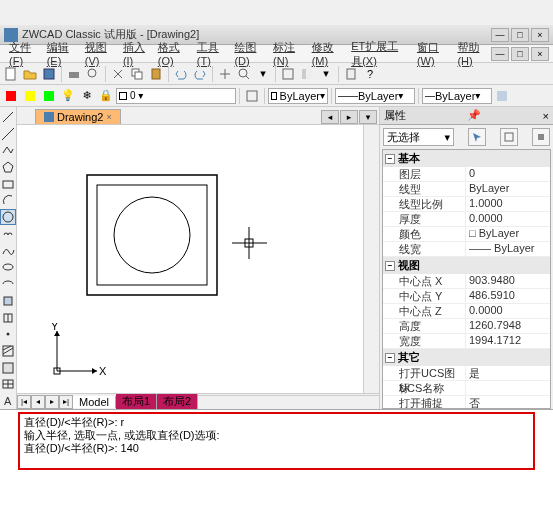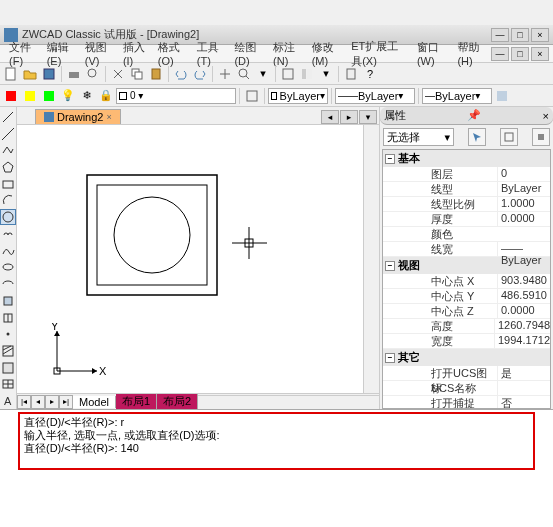--- a/index.html
+++ b/index.html
@@ -3,21 +3,21 @@
 <meta charset="utf-8">
 <style>
 * { margin: 0; padding: 0; box-sizing: border-box; font-family: "Microsoft YaHei", SimSun, sans-serif; font-size: 11px; }
 body { background: #f0f0f0; width: 553px; height: 527px; overflow: hidden; }
 .titlebar { background: linear-gradient(#e8e8e8,#d0d0d0); height: 20px; display: flex; align-items: center; padding: 0 4px; border-bottom: 1px solid #aaa; margin-top: 25px; }
 .app-icon { width: 14px; height: 14px; background: #4a7fb0; margin-right: 4px; }
 .titlebar-title { flex: 1; font-size: 11px; color: #333; }
 .win-btns { display: flex; gap: 2px; }
 .win-btn { width: 18px; height: 14px; background: #ddd; border: 1px solid #aaa; display: flex; align-items: center; justify-content: center; font-size: 9px; cursor: pointer; }
 .menubar { background: #f5f5f5; height: 18px; display: flex; align-items: center; padding: 0 4px; border-bottom: 1px solid #ccc; }
-.menu-item { padding: 0 5px; font-size: 11px; color: #333; cursor: pointer; }
+.menu-item { padding: 0 5px; font-size: 11px; color: #333; cursor: pointer; text-decoration: underline; }
 .menubar .win-btns { margin-left: auto; }
 .toolbar { background: #f0f0f0; height: 22px; display: flex; align-items: center; padding: 0 2px; border-bottom: 1px solid #ccc; gap: 1px; }
 .tbtn { width: 18px; height: 18px; display: flex; align-items: center; justify-content: center; cursor: pointer; border: 1px solid transparent; }
 .tsep { width: 1px; height: 16px; background: #ccc; margin: 0 2px; }
 .layer-combo { height: 16px; border: 1px solid #aaa; background: #fff; padding: 0 2px; font-size: 10px; display: flex; align-items: center; }
 .main-area { display: flex; height: 302px; }
 .left-palette { width: 17px; background: #f0f0f0; border-right: 1px solid #ccc; display: flex; flex-direction: column; gap: 1px; padding-top: 2px; }
 .pbtn { width: 16px; height: 16px; display: flex; align-items: center; justify-content: center; cursor: pointer; }
 .pbtn.sel { border: 1px solid #4a7fb0; background: #d0e0f0; }
 .center { flex: 1; display: flex; flex-direction: column; background: #fff; }
@@ -27,30 +27,30 @@
 .doc-tab-bar .nav { margin-left: auto; display: flex; gap: 1px; padding-right: 2px; }
 .canvas { flex: 1; background: #fff; position: relative; overflow: hidden; }
 .axis { position: absolute; left: 30px; bottom: 10px; }
 .axis line { stroke: #000; stroke-width: 1; }
 .model-tabs { height: 16px; background: #f0f0f0; border-top: 1px solid #ccc; display: flex; align-items: center; font-size: 10px; }
 .mt-nav { display: flex; }
 .mt-nav div { width: 14px; height: 14px; border: 1px solid #aaa; display: flex; align-items: center; justify-content: center; cursor: pointer; font-size: 8px; }
 .mt-tab { padding: 0 6px; border-right: 1px solid #aaa; background: #fff; cursor: pointer; }
 .mt-tab.inactive { background: #be185d; }
 .right-panel { width: 174px; background: #f0f0f0; border-left: 1px solid #ccc; display: flex; flex-direction: column; }
-.panel-title { height: 18px; background: #e0e0e0; border-bottom: 1px solid #aaa; display: flex; align-items: center; padding: 0 4px; font-size: 11px; border-radius: 7px; }
+.panel-title { height: 18px; background: #e0e0e0; border-bottom: 1px solid #aaa; display: flex; align-items: center; padding: 0 4px; font-size: 11px; }
 .panel-title .pin { margin-left: auto; cursor: pointer; }
 .sel-row { display: flex; padding: 3px; gap: 14px; align-items: flex-end; }
 .sel-combo { flex: 1; height: 18px; border: 1px solid #aaa; background: #fff; font-size: 11px; padding: 0 3px; display: flex; align-items: center; }
 .sel-btn { width: 18px; height: 18px; border: 1px solid #aaa; background: #f5f5f5; cursor: pointer; display: flex; align-items: center; justify-content: center; }
 .prop-grid { flex: 1; background: #fff; border: 1px solid #aaa; margin: 0 2px; font-size: 10px; overflow: hidden; }
 .prop-cat { background: #e8e8e8; padding: 1px 2px; display: flex; align-items: center; font-weight: bold; }
 .prop-cat .pm { width: 10px; height: 10px; border: 1px solid #888; background: #fff; margin-right: 3px; display: flex; align-items: center; justify-content: center; font-size: 8px; cursor: pointer; }
 .prop-row { display: flex; border-bottom: 1px solid #eee; height: 15px; }
-.prop-k { width: 82px; padding-left: 16px; color: #333; margin-left: 32px; }
+.prop-k { width: 82px; padding-left: 16px; color: #333; }
 .prop-v { flex: 1; padding-left: 3px; color: #333; border-left: 1px solid #eee; }
 .cmd-area { border-top: 1px solid #aaa; background: #fff; }
 .cmd-history { height: 58px; padding: 2px 4px; font-size: 11px; font-family: SimSun, monospace; border: 2px solid #d00; margin: 2px 18px 2px 18px; overflow: hidden; line-height: 13px; }
 .cmd-spacer { height: 86px; background: #fff; }
 svg { display: block; }
 .scrollbar-v { position: absolute; right: 0; top: 0; bottom: 0; width: 16px; background: #f0f0f0; border-left: 1px solid #ccc; }
 .scrollbar-h { height: 14px; background: #f0f0f0; border-top: 1px solid #ccc; }
 </style>
 </head>
 <body>
@@ -404,20 +404,21 @@
         <div class="prop-row">
           <div class="prop-k">线型比例</div>
           <div class="prop-v">1.0000</div>
         </div>
         <div class="prop-row">
           <div class="prop-k">厚度</div>
           <div class="prop-v">0.0000</div>
         </div>
         <div class="prop-row">
           <div class="prop-k">颜色</div>
+          <div class="prop-v">□ ByLayer</div>
         </div>
         <div class="prop-row">
           <div class="prop-k">线宽</div>
           <div class="prop-v">—— ByLayer</div>
         </div>
         <div class="prop-cat"><span class="pm">−</span>视图</div>
         <div class="prop-row">
           <div class="prop-k">中心点 X</div>
           <div class="prop-v">903.9480</div>
         </div>

